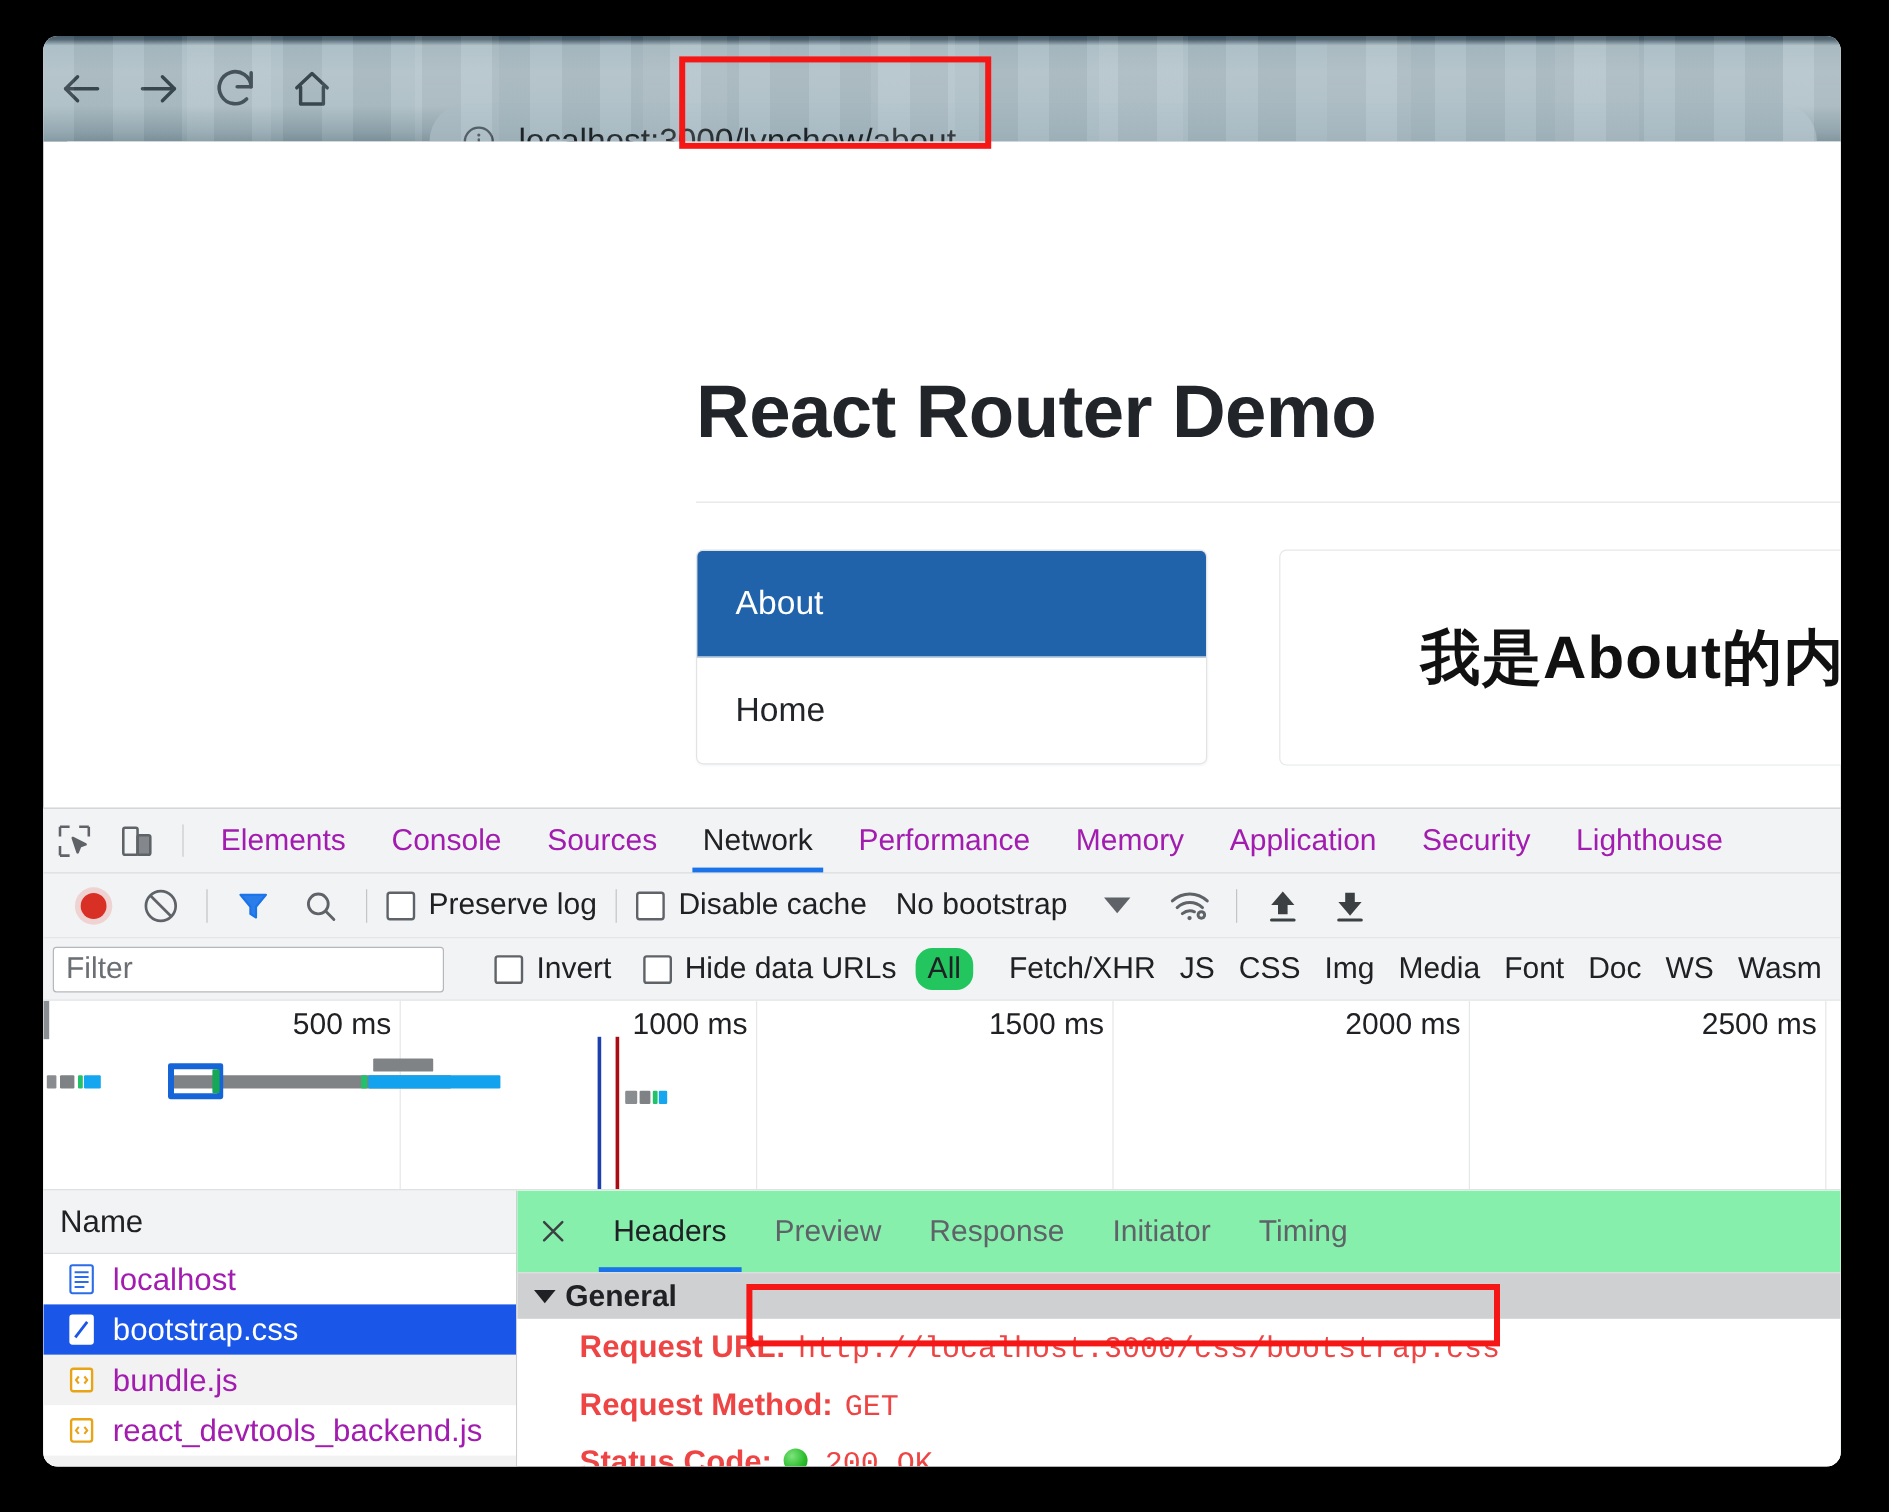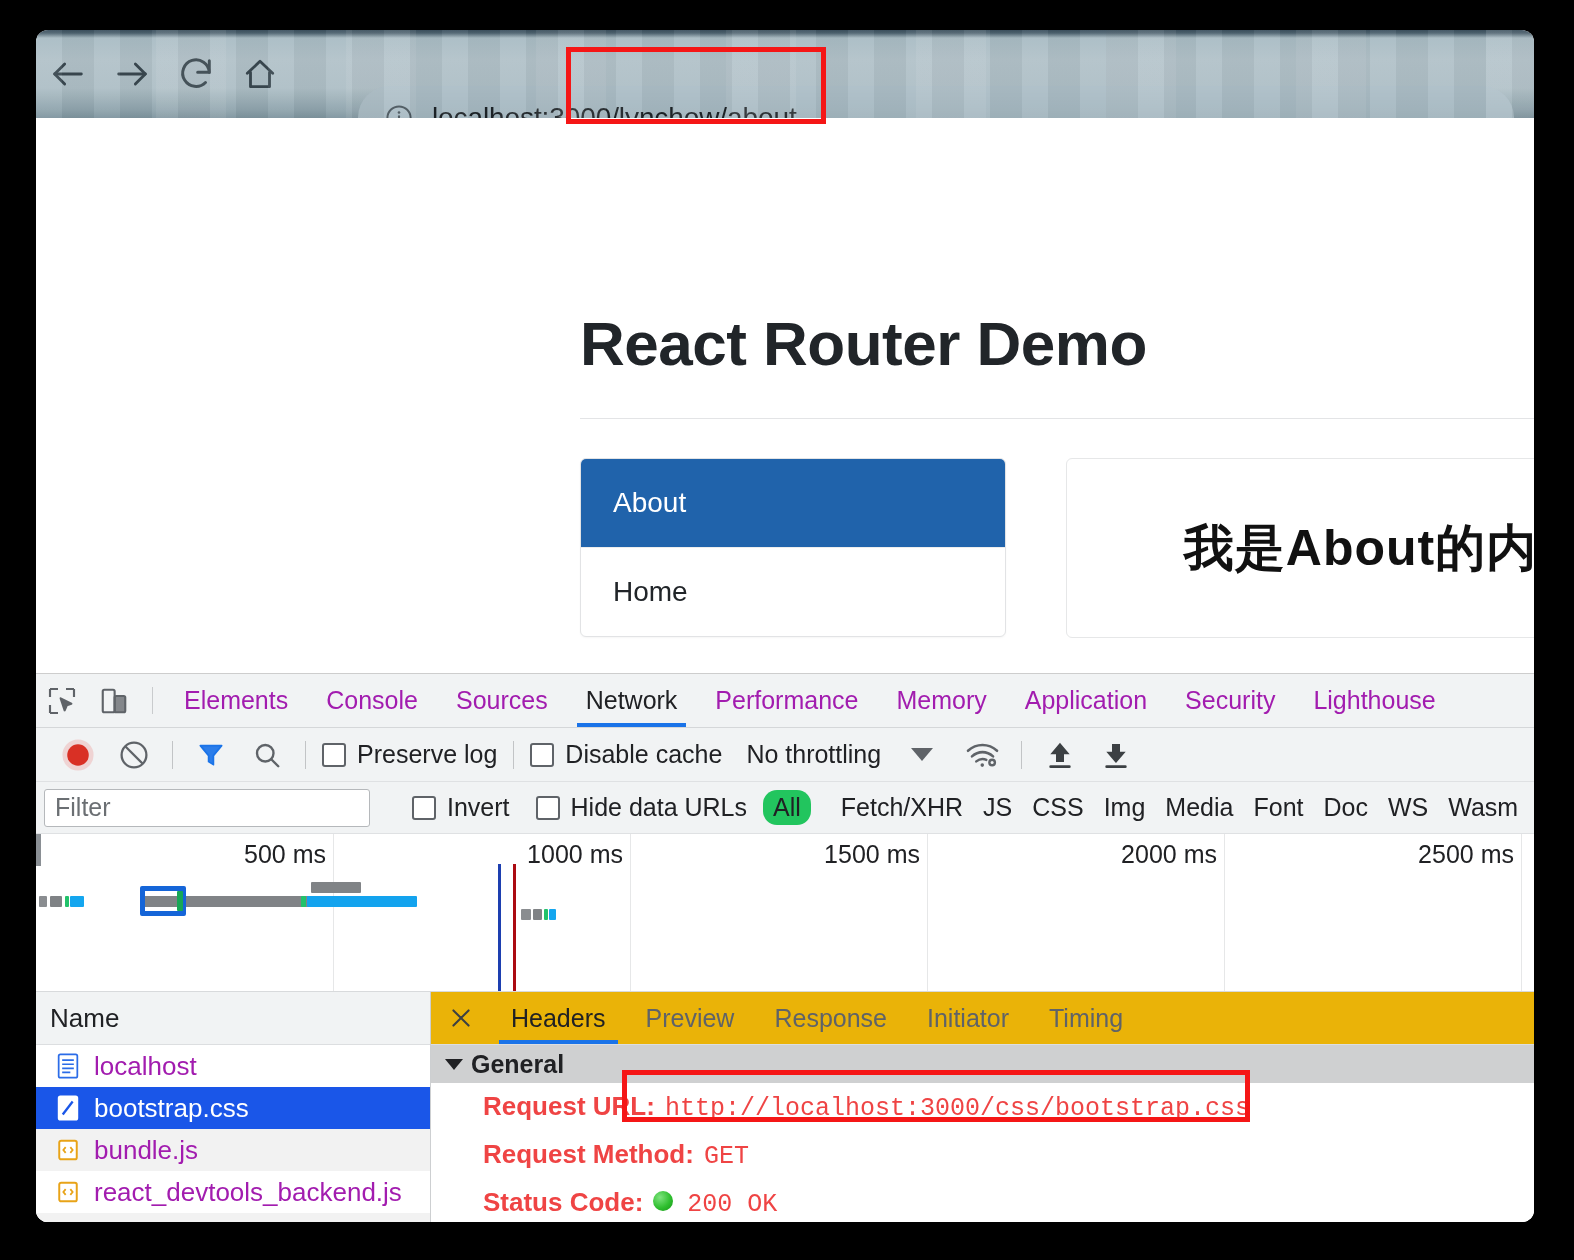--- a/index.html
+++ b/index.html
@@ -264,21 +264,21 @@
   }
   .rl-row.odd { background: #f2f2f2; }
   .rl-row.selected { background: #1a56e8; color: #fff; }
   .rl-ico { width: 24px; height: 28px; flex: none; }
 
   .detail {
     flex: 1; background: #fff; overflow: hidden; position: relative;
   }
   .det-tabs {
     display: flex; align-items: stretch;
-    height: 53px; background: #eab308;
+    height: 69px; background: #86efac;
     border-bottom: 1px solid #dcdee0;
   }
   .det-close {
     width: 60px; display: flex; align-items: center; justify-content: center;
     font-size: 30px; color: #3c4043;
   }
   .det-tab {
     display: flex; align-items: center; padding: 0 20px;
     font-size: 25px; color: #5f6368; position: relative; white-space: nowrap;
   }
@@ -428,21 +428,21 @@
         <div class="tb-sep"></div>
         <label class="cb-label">
           <span class="cbx"></span>
           <span>Preserve log</span>
         </label>
         <div class="tb-sep"></div>
         <label class="cb-label">
           <span class="cbx"></span>
           <span>Disable cache</span>
         </label>
-        <span class="throttle">No throttling</span>
+        <span class="throttle">No bootstrap</span>
         <span class="caret-down"></span>
         <div class="tb-btn" style="margin-left:22px">
           <svg width="36" height="30" viewBox="0 0 30 24" fill="none" stroke="#5f6368" stroke-width="2.1" stroke-linecap="round">
             <path d="M2.5 8.5C6 5.3 10.3 3.7 14.6 3.7s8.6 1.6 12.1 4.8"></path>
             <path d="M5.8 13.1c2.6-2.3 5.7-3.5 8.8-3.5 3.1 0 6.2 1.2 8.8 3.5"></path>
             <path d="M9.4 17.3c1.6-1.3 3.4-2 5.2-2 1.1 0 2.2.25 3.2.72"></path>
             <circle cx="14.4" cy="20.4" r="1.5" fill="#5f6368" stroke="none"></circle>
             <circle cx="22.6" cy="18.2" r="3.3" fill="#5f6368" stroke="none"></circle>
             <circle cx="22.6" cy="18.2" r="1.25" fill="#f1f3f4" stroke="none"></circle>
           </svg>

